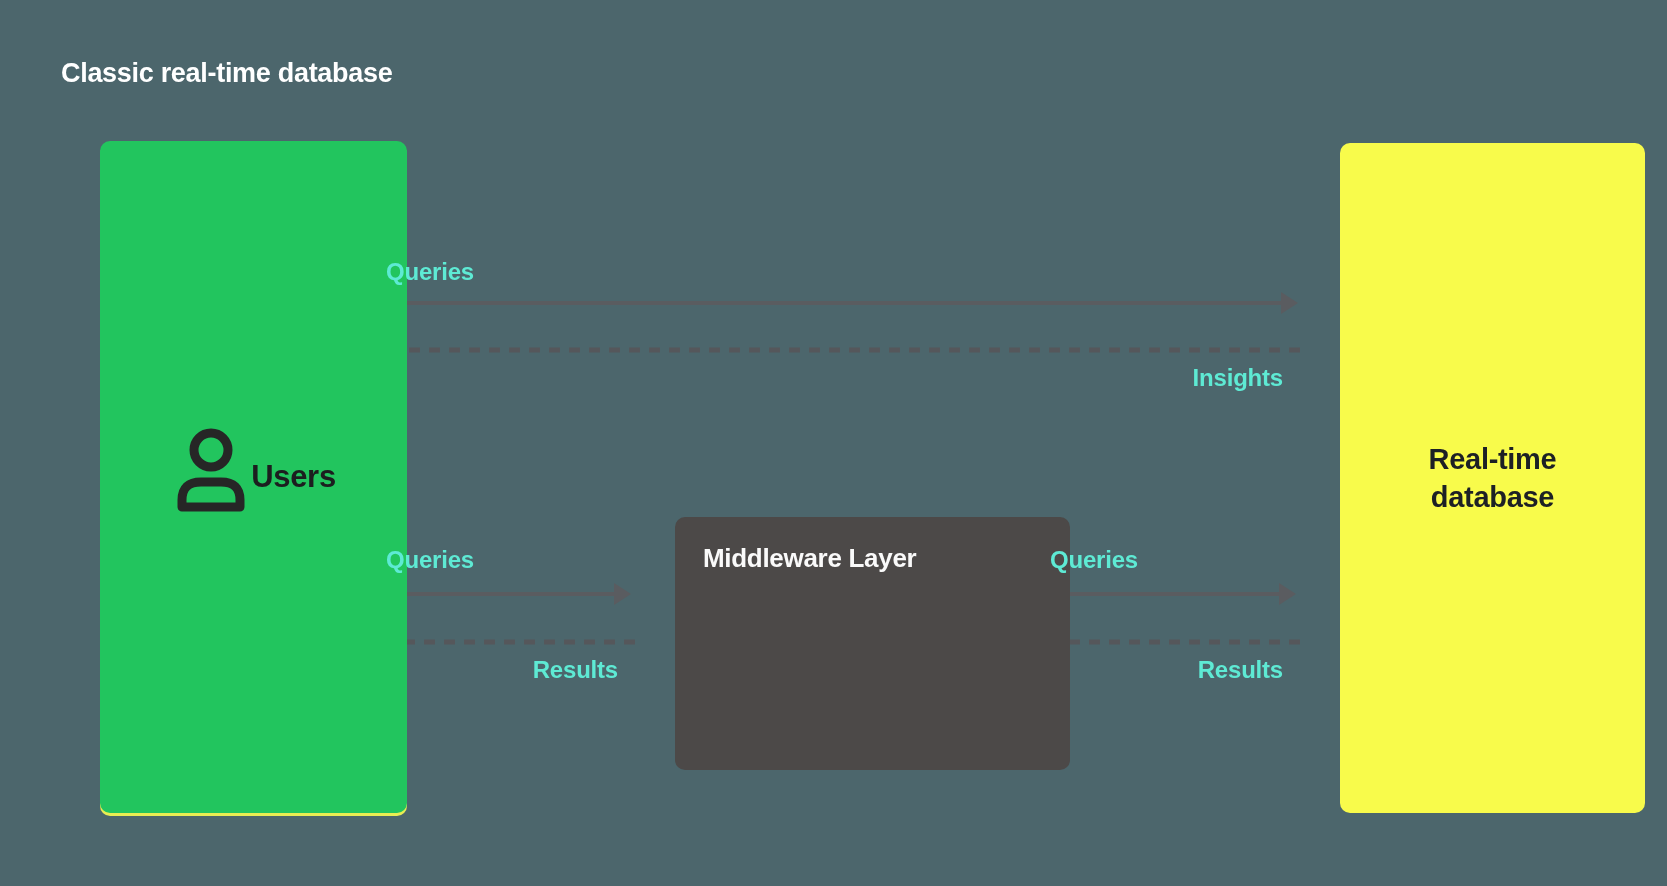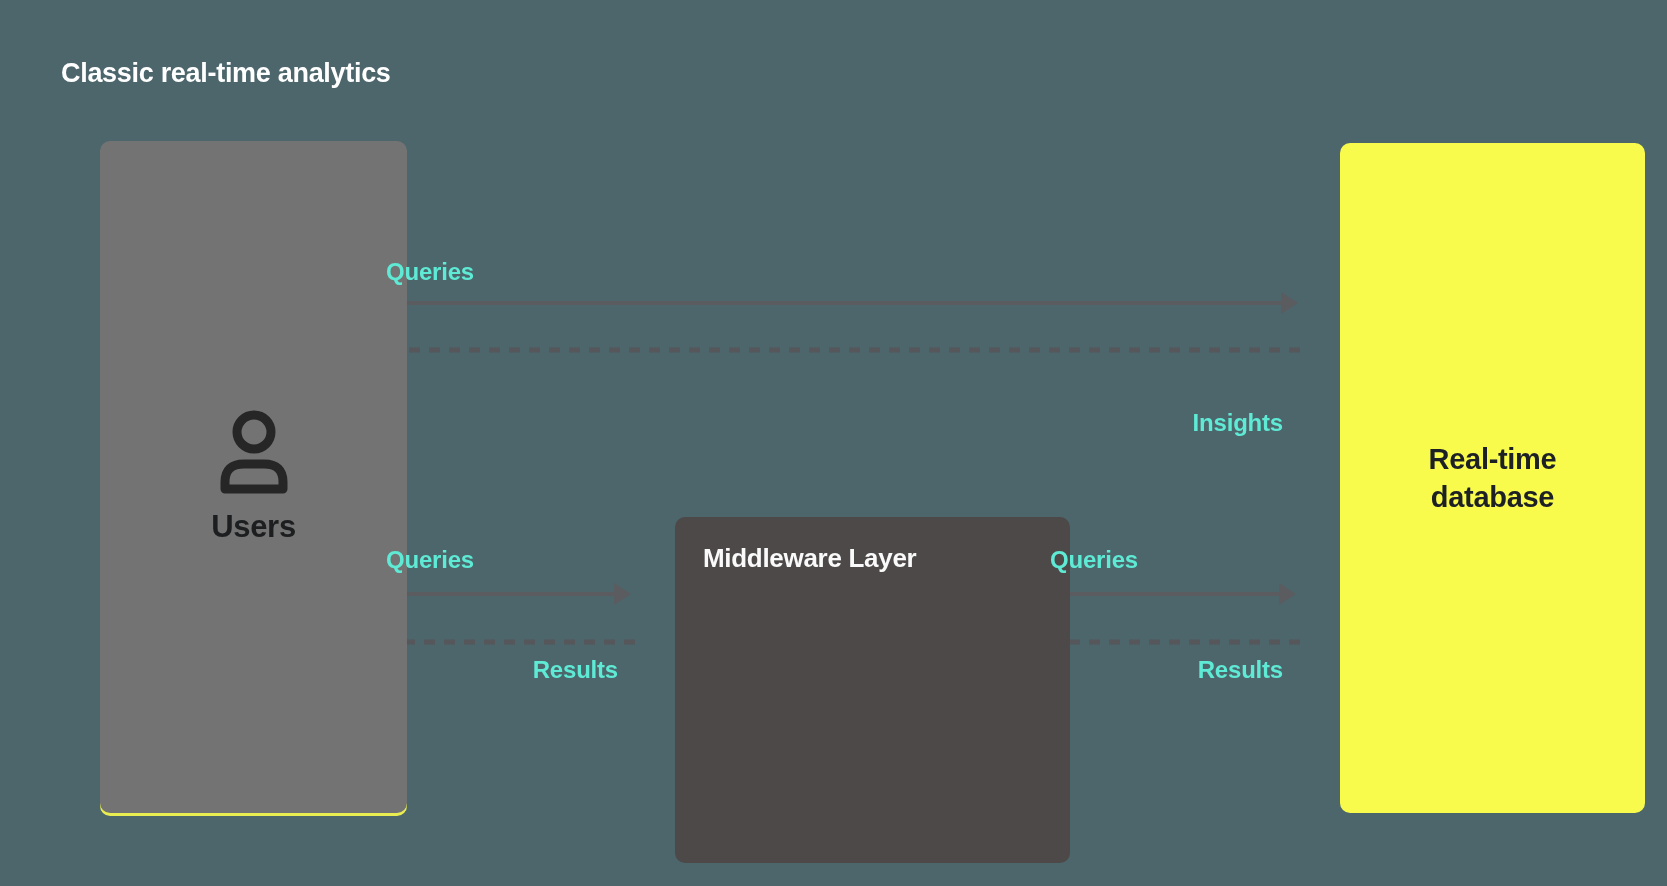--- a/index.html
+++ b/index.html
@@ -16,30 +16,30 @@
   .diagram-title{
     position:absolute;left:61px;top:58px;
     font-size:27px;font-weight:700;color:#ffffff;
     letter-spacing:-0.3px;
   }
   .node{
     position:absolute;border-radius:10px;box-sizing:border-box;margin-left:40px;
   }
   .node-users{
     left:60px;top:141px;width:307px;height:672px;
-    background:#737373;
+    background:#22c55e;
     box-shadow:0 3px 0 #e9ed52;
-    display:flex;flex-direction:column;align-items:center;justify-content:center;
+    display:flex;flex-direction:row;align-items:center;justify-content:center;
   }
   .users-icon{display:block;margin-bottom:14px;}
   .users-label{
     font-size:31px;font-weight:700;color:#1c1e1f;letter-spacing:-0.3px;
   }
   .node-middleware{
-    left:635px;top:517px;width:395px;height:346px;
+    left:635px;top:517px;width:395px;height:253px;
     background:#4c4948;
     padding:26px 28px;
   }
   .middleware-label{
     font-size:26px;font-weight:700;color:#fafafa;letter-spacing:-0.3px;
   }
   .node-database{
     left:1300px;top:143px;width:305px;height:670px;
     background:#f8fb4b;
     display:flex;align-items:center;justify-content:center;text-align:center;
@@ -48,32 +48,32 @@
     font-size:29px;font-weight:700;color:#1d2025;line-height:1.32;
     max-width:180px;letter-spacing:-0.3px;
   }
   .arrow-layer{position:absolute;left:0;top:0;width:1667px;height:886px;}
   .flow-label{
     position:absolute;
     font-size:24px;font-weight:600;color:#5eead4;letter-spacing:-0.2px;
     white-space:nowrap;
   }
   .lbl-queries-top{left:386px;top:258px;}
-  .lbl-insights{right:384px;top:364px;margin-top:45px;}
+  .lbl-insights{right:384px;top:364px;}
   .lbl-requests{left:386px;top:546px;}
   .lbl-results-left{right:1049px;top:656px;}
   .lbl-queries-right{left:1050px;top:546px;}
   .lbl-results-right{right:384px;top:656px;}
 </style>
 </head>
 <body>
 
 <div class="stage">
 
-  <div class="diagram-title">Classic real-time analytics</div>
+  <div class="diagram-title">Classic real-time database</div>
 
   <svg class="arrow-layer" width="1667" height="886" viewBox="0 0 1667 886" aria-hidden="true">
 
     <g>
       <line x1="367" y1="303" x2="1281" y2="303" stroke="#5a5c60" stroke-width="4"></line>
       <polygon points="1281,292 1281,314 1298,303" fill="#5a5c60"></polygon>
     </g>
 
     <g>
       <line x1="1300" y1="350" x2="388" y2="350" stroke="#55575b" stroke-width="5" stroke-dasharray="11 9"></line>

